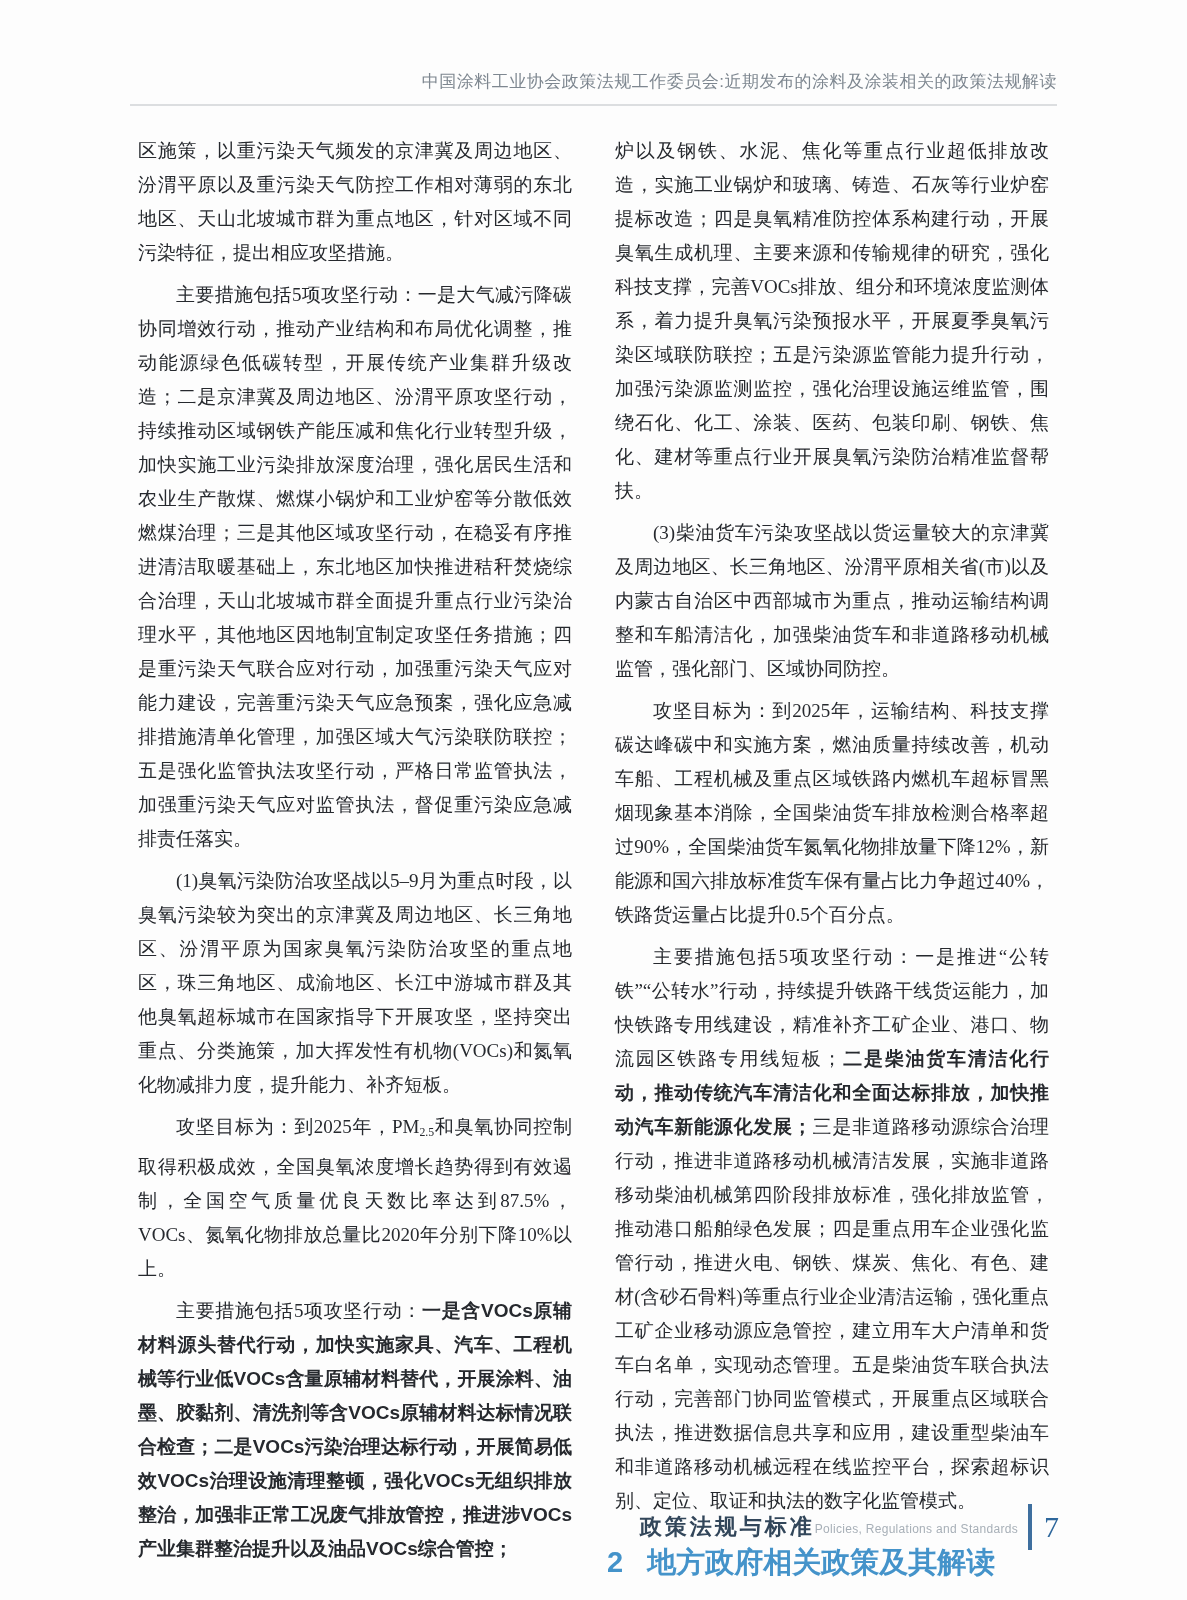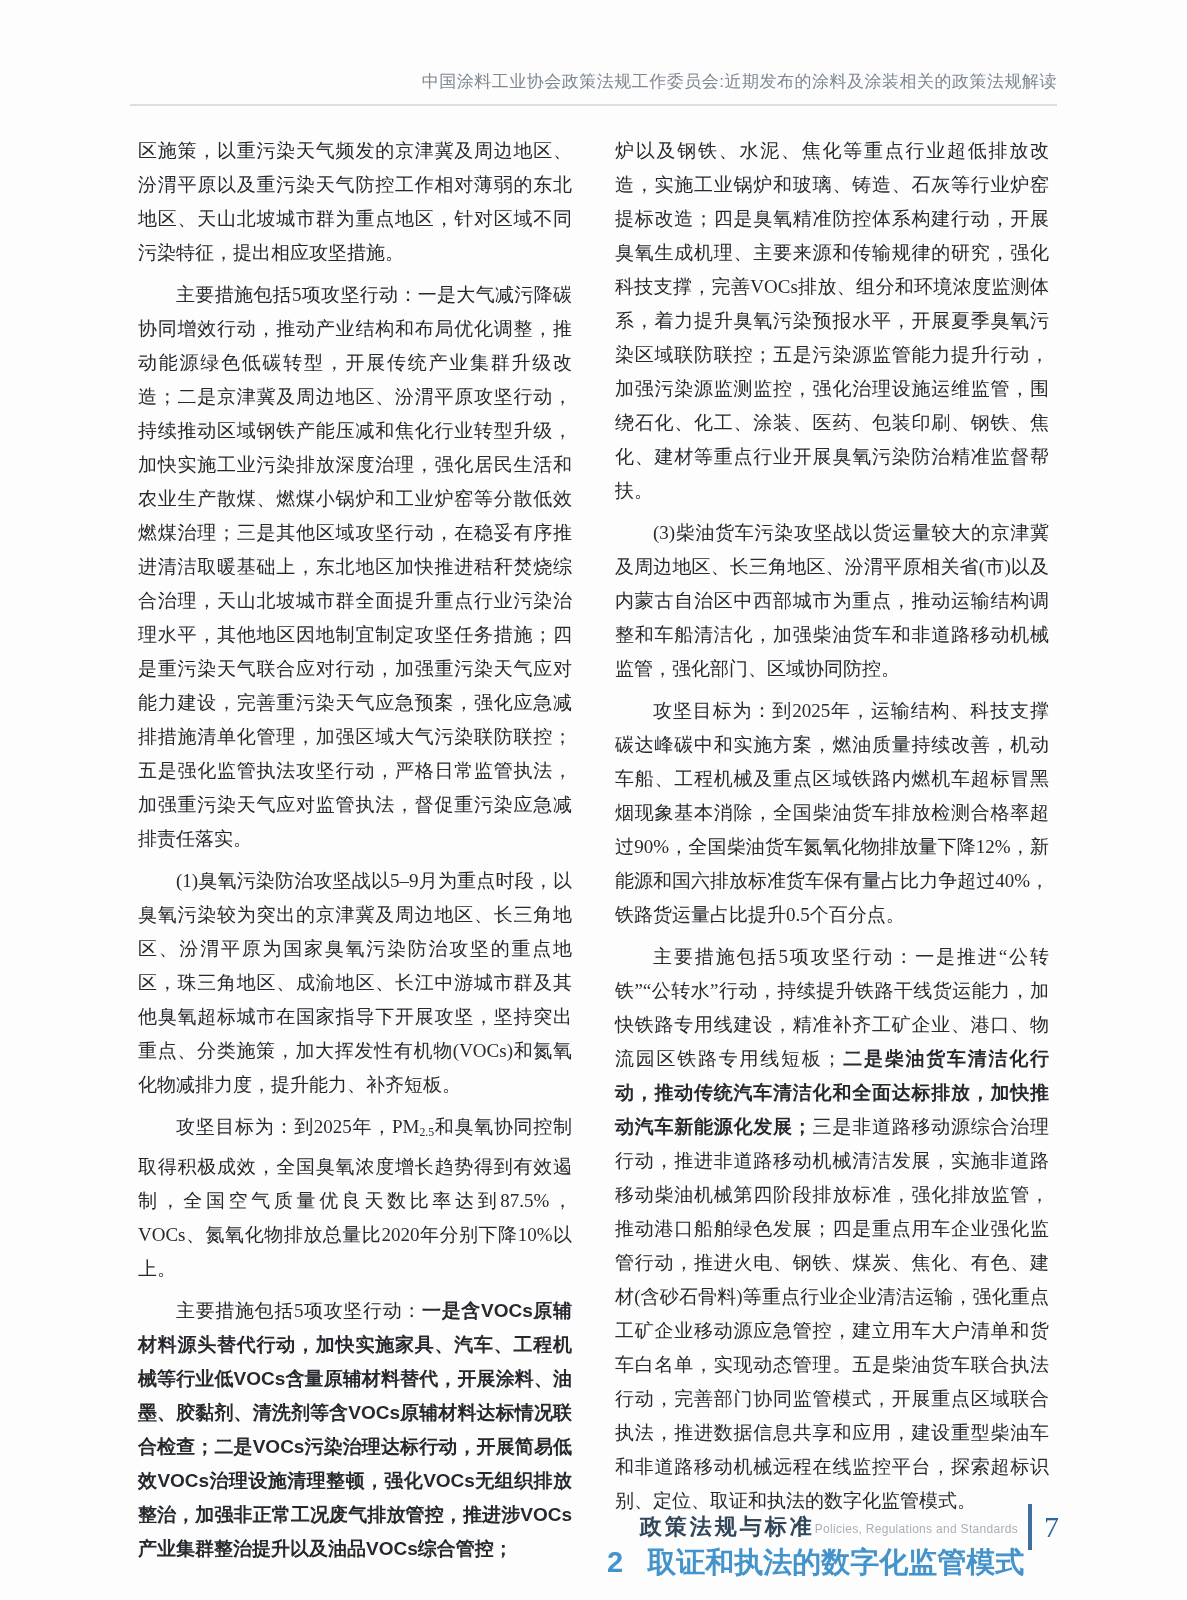--- a/index.html
+++ b/index.html
@@ -85,21 +85,21 @@
         <p class="para indent"><span class="seg">攻坚目标为：到2025年，PM</span><span class="seg sub">2.5</span><span class="seg">和臭氧协同控制取得积极成效，全国臭氧浓度增长趋势得到有效遏制，全国空气质量优良天数比率达到87.5%，VOCs、氮氧化物排放总量比2020年分别下降10%以上。</span></p>
         <p class="para indent"><span class="seg">主要措施包括5项攻坚行动：</span><span class="seg bold">一是含VOCs原辅材料源头替代行动，加快实施家具、汽车、工程机械等行业低VOCs含量原辅材料替代，开展涂料、油墨、胶黏剂、清洗剂等含VOCs原辅材料达标情况联合检查；二是VOCs污染治理达标行动，开展简易低效VOCs治理设施清理整顿，强化VOCs无组织排放整治，加强非正常工况废气排放管控，推进涉VOCs产业集群整治提升以及油品VOCs综合管控；</span></p>
       </div>
     <div class="col">
         <p class="para"><span class="seg">炉以及钢铁、水泥、焦化等重点行业超低排放改造，实施工业锅炉和玻璃、铸造、石灰等行业炉窑提标改造；四是臭氧精准防控体系构建行动，开展臭氧生成机理、主要来源和传输规律的研究，强化科技支撑，完善VOCs排放、组分和环境浓度监测体系，着力提升臭氧污染预报水平，开展夏季臭氧污染区域联防联控；五是污染源监管能力提升行动，加强污染源监测监控，强化治理设施运维监管，围绕石化、化工、涂装、医药、包装印刷、钢铁、焦化、建材等重点行业开展臭氧污染防治精准监督帮扶。</span></p>
         <p class="para indent"><span class="seg">(3)柴油货车污染攻坚战以货运量较大的京津冀及周边地区、长三角地区、汾渭平原相关省(市)以及内蒙古自治区中西部城市为重点，推动运输结构调整和车船清洁化，加强柴油货车和非道路移动机械监管，强化部门、区域协同防控。</span></p>
         <p class="para indent"><span class="seg">攻坚目标为：到2025年，运输结构、科技支撑碳达峰碳中和实施方案，燃油质量持续改善，机动车船、工程机械及重点区域铁路内燃机车超标冒黑烟现象基本消除，全国柴油货车排放检测合格率超过90%，全国柴油货车氮氧化物排放量下降12%，新能源和国六排放标准货车保有量占比力争超过40%，铁路货运量占比提升0.5个百分点。</span></p>
         <p class="para indent"><span class="seg">主要措施包括5项攻坚行动：一是推进“公转铁”“公转水”行动，持续提升铁路干线货运能力，加快铁路专用线建设，精准补齐工矿企业、港口、物流园区铁路专用线短板；</span><span class="seg bold">二是柴油货车清洁化行动，推动传统汽车清洁化和全面达标排放，加快推动汽车新能源化发展；</span><span class="seg">三是非道路移动源综合治理行动，推进非道路移动机械清洁发展，实施非道路移动柴油机械第四阶段排放标准，强化排放监管，推动港口船舶绿色发展；四是重点用车企业强化监管行动，推进火电、钢铁、煤炭、焦化、有色、建材(含砂石骨料)等重点行业企业清洁运输，强化重点工矿企业移动源应急管控，建立用车大户清单和货车白名单，实现动态管理。五是柴油货车联合执法行动，完善部门协同监管模式，开展重点区域联合执法，推进数据信息共享和应用，建设重型柴油车和非道路移动机械远程在线监控平台，探索超标识别、定位、取证和执法的数字化监管模式。</span></p>
         <h2 class="section-heading">
           <span>2</span>
-          <span>取证和执法的数字化监管模式</span>
+          <span>地方政府相关政策及其解读</span>
         </h2>
         <p class="para indent"><span class="seg">根据《中共上海市委上海市人民政府关于完整准确全面贯彻新发展理念做好碳达峰碳中和工作的实施意见》和《上海市碳达峰实施方案》，结合科技部等九部委印发的《科技支撑碳达峰碳中和实施方案(2022–2030年)》，上海市印发《上海市科技支撑碳达峰碳中和实施方案》，并于2022年10月26日发布。</span></p>
       </div>
   </div>
 
   <div class="footer">
     <div class="footer-text">
       <div class="footer-cn">政策法规与标准</div>
       <div class="footer-en">Policies, Regulations and Standards</div>
     </div>

